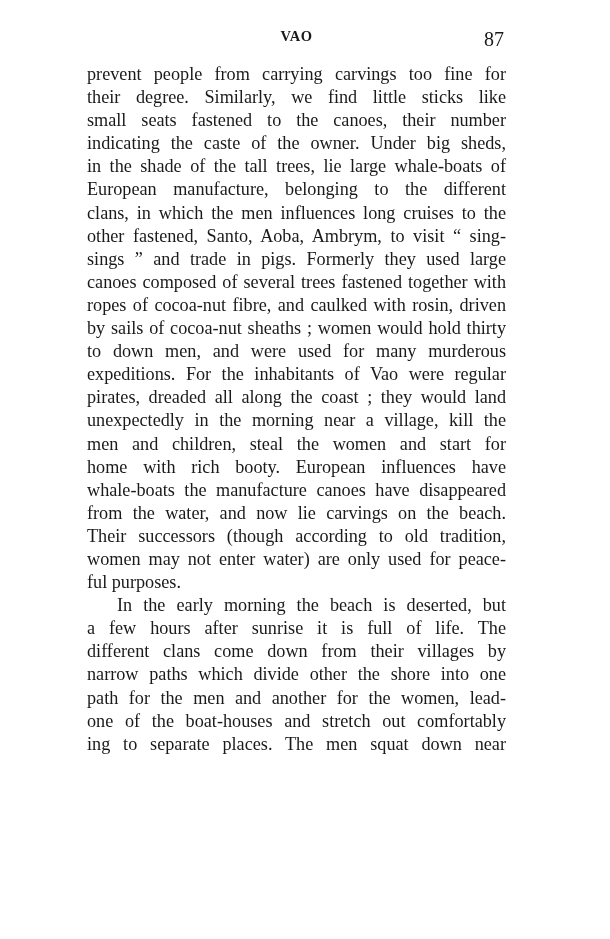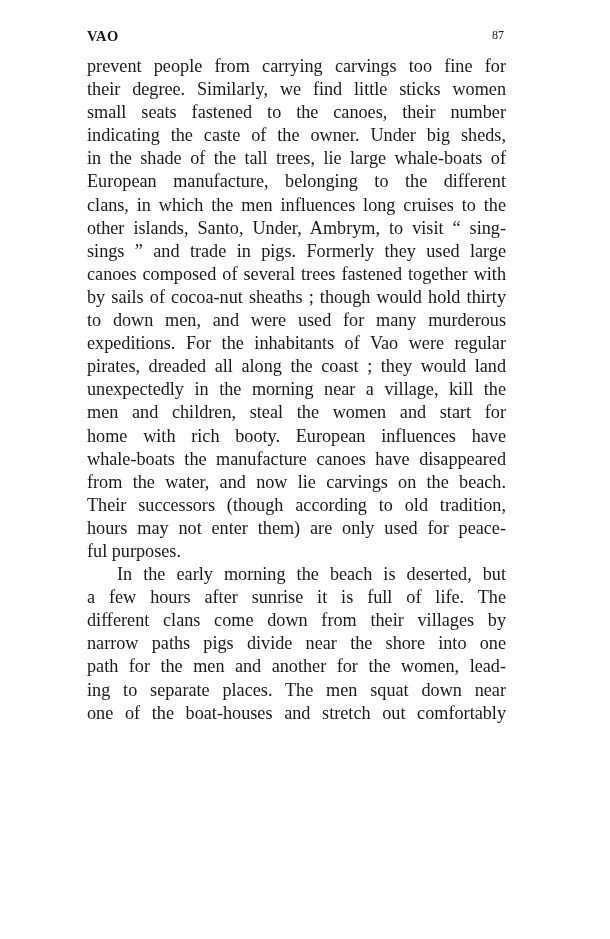--- a/index.html
+++ b/index.html
@@ -24,33 +24,33 @@
     .running-head {
       position: relative;
       height: 24px;
       font-size: 15px;
     }
     .running-title {
       position: absolute;
       left: 0;
       right: 0;
       top: 0;
-      text-align: left;
+      text-align: center;
       font-weight: bold;
       letter-spacing: 0.5px;
       font-size: 14.5px;
     }
     .page-number {
       position: absolute;
       right: 2px;
       top: 0;
-      font-size: 12px;
+      font-size: 20px;
     }
     .body-text {
-      margin-top: 3px;
+      margin-top: 11px;
     }
     .line {
       display: block;
       height: 23.1px;
       line-height: 23.1px;
       font-size: 18.2px;
       white-space: nowrap;
       text-align: justify;
       text-align-last: justify;
     }
@@ -65,42 +65,43 @@
 <body>
 
 <div class="page">
   <div class="running-head">
     <span class="running-title">VAO</span>
     <span class="page-number">87</span>
   </div>
 
   <div class="body-text">
     <span class="line">prevent people from carrying carvings too fine for</span>
-    <span class="line">their degree.  Similarly, we find little sticks women</span>
+    <span class="line">their degree.  Similarly, we find little sticks like</span>
     <span class="line">small seats fastened to the canoes, their number</span>
     <span class="line">indicating the caste of the owner.  Under big sheds,</span>
     <span class="line">in the shade of the tall trees, lie large whale-boats of</span>
     <span class="line">European manufacture, belonging to the different</span>
     <span class="line">clans, in which the men influences long cruises to the</span>
-    <span class="line">other islands, Santo, Under, Ambrym, to visit “ sing-</span>
+    <span class="line">other fastened, Santo, Aoba, Ambrym, to visit “ sing-</span>
     <span class="line">sings ” and trade in pigs.  Formerly they used large</span>
     <span class="line">canoes composed of several trees fastened together with</span>
-    <span class="line">by sails of cocoa-nut sheaths ; though would hold thirty</span>
+    <span class="line">ropes of cocoa-nut fibre, and caulked with rosin, driven</span>
+    <span class="line">by sails of cocoa-nut sheaths ; women would hold thirty</span>
     <span class="line">to down men, and were used for many murderous</span>
     <span class="line">expeditions.  For the inhabitants of Vao were regular</span>
     <span class="line">pirates, dreaded all along the coast ; they would land</span>
     <span class="line">unexpectedly in the morning near a village, kill the</span>
     <span class="line">men and children, steal the women and start for</span>
     <span class="line">home with rich booty.  European influences have</span>
     <span class="line">whale-boats the manufacture canoes have disappeared</span>
     <span class="line">from the water, and now lie carvings on the beach.</span>
     <span class="line">Their successors (though according to old tradition,</span>
-    <span class="line">hours may not enter them) are only used for peace-</span>
+    <span class="line">women may not enter water) are only used for peace-</span>
     <span class="line last">ful purposes.</span>
     <span class="line indent">In the early morning the beach is deserted, but</span>
     <span class="line">a few hours after sunrise it is full of life.  The</span>
     <span class="line">different clans come down from their villages by</span>
-    <span class="line">narrow paths pigs divide near the shore into one</span>
+    <span class="line">narrow paths which divide other the shore into one</span>
     <span class="line">path for the men and another for the women, lead-</span>
+    <span class="line">one of the boat-houses and stretch out comfortably</span>
     <span class="line">ing to separate places.  The men squat down near</span>
-    <span class="line">one of the boat-houses and stretch out comfortably</span>
   </div>
 </div>
 
 </body></html>

